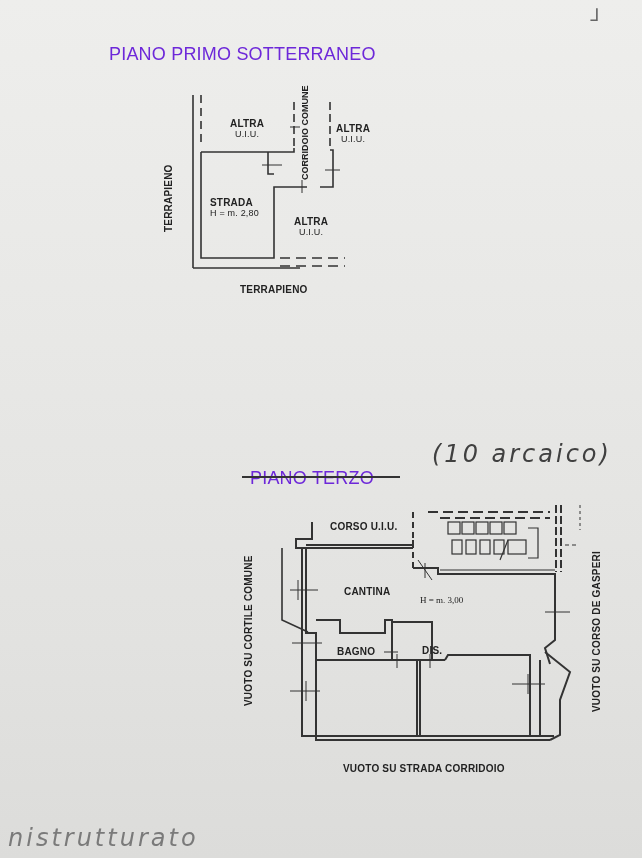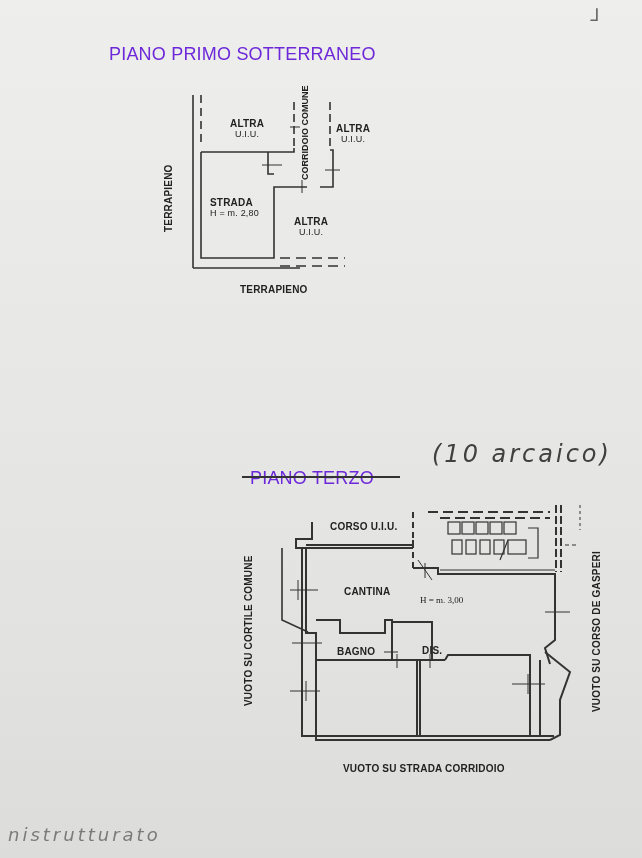--- a/index.html
+++ b/index.html
@@ -144,13 +144,13 @@
 <div class="abs lbl" style="left:330px;top:521px;">CORSO U.I.U.</div>
 <div class="abs lbl" style="left:344px;top:586px;">CANTINA</div>
 <div class="abs lbl-sm" style="left:420px;top:595px;font-family:Liberation Serif, serif;">H = m. 3,00</div>
 <div class="abs lbl" style="left:337px;top:646px;">BAGNO</div>
 <div class="abs lbl" style="left:408px;top:645px;margin-left:14px;">DIS.</div>
 
 <div class="abs lbl vert" style="left:243px;top:706px;">VUOTO SU CORTILE COMUNE</div>
 <div class="abs lbl vert" style="left:591px;top:712px;">VUOTO SU CORSO DE GASPERI</div>
 <div class="abs lbl" style="left:343px;top:763px;">VUOTO SU STRADA CORRIDOIO</div>
 
-<div class="abs hand" style="left:8px;top:824px;font-size:18px;color:#7a7a7a;">nistrutturato</div>
+<div class="abs hand" style="left:8px;top:824px;font-size:24px;color:#7a7a7a;">nistrutturato</div>
 
 </body></html>

